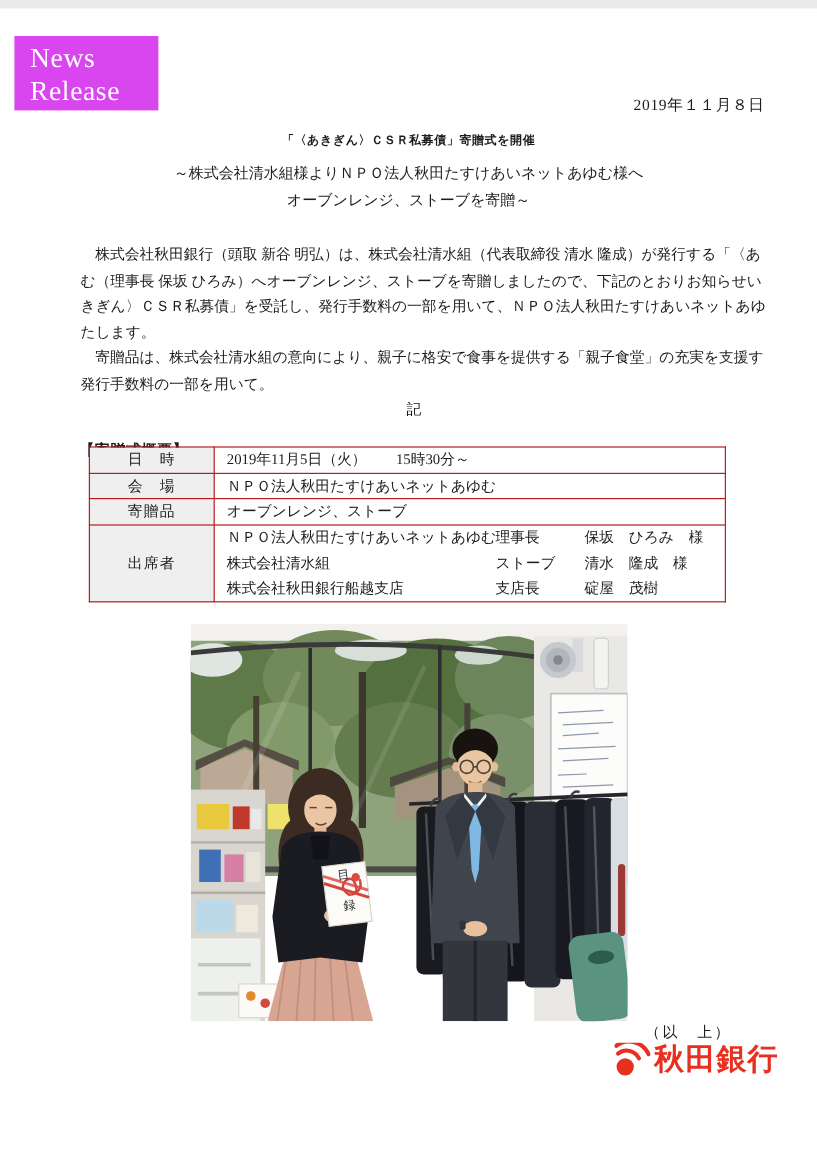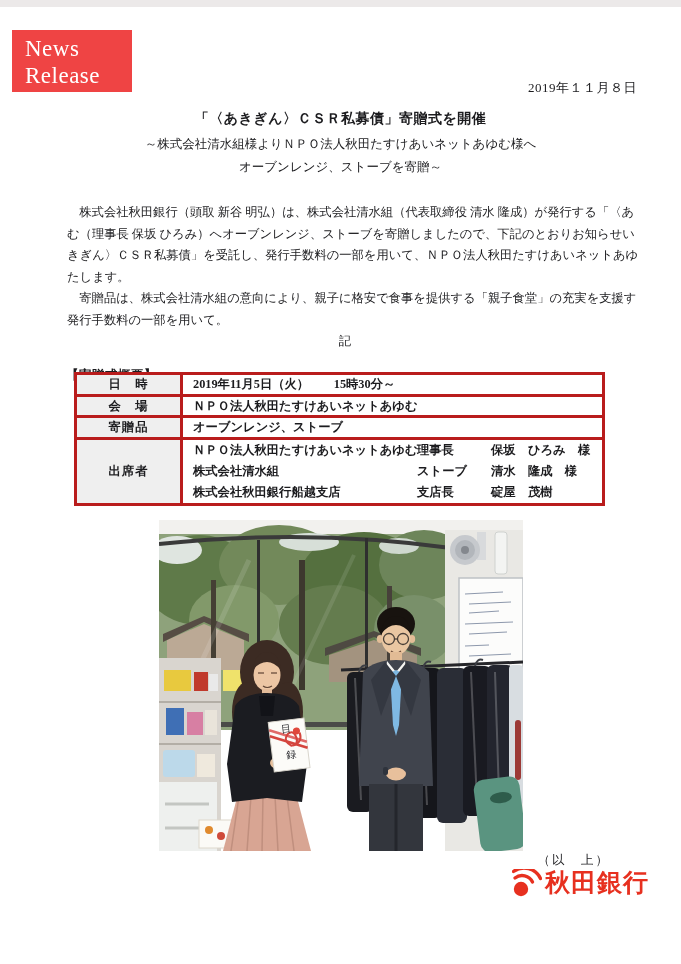--- a/index.html
+++ b/index.html
@@ -2,38 +2,38 @@
 <html><head>
 <meta charset="utf-8">
 <style>
   html,body{margin:0;padding:0;background:#ffffff;}
   .page{
     position:relative;width:681px;height:964px;background:#ffffff;overflow:hidden;
     font-family:"Liberation Serif","DejaVu Serif",serif;color:#1c1c1f;
   }
   .top-strip{position:absolute;left:0;top:0;width:681px;height:7px;background:#ece9e9;}
   .news-banner{
-    position:absolute;left:12px;top:30px;width:120px;height:62px;background:#ef4444;
+    position:absolute;left:12px;top:30px;width:120px;height:62px;background:#d946ef;
     color:#ffffff;font-family:"Liberation Serif","DejaVu Serif",serif;
     font-size:23px;line-height:27px;padding:5px 0 0 13px;box-sizing:border-box;letter-spacing:.5px;
   }
   .date{position:absolute;top:79px;right:44px;font-size:13px;letter-spacing:.5px;}
   .doc-title{position:absolute;left:0;top:110px;width:681px;text-align:center;
-    font-family:"Liberation Sans","DejaVu Sans",sans-serif;font-weight:bold;font-size:14px;letter-spacing:.5px;}
+    font-family:"Liberation Sans","DejaVu Sans",sans-serif;font-weight:bold;font-size:10px;letter-spacing:.5px;}
   .doc-sub1{position:absolute;left:0;top:136px;width:681px;text-align:center;font-size:12.5px;}
   .doc-sub2{position:absolute;left:0;top:159px;width:681px;text-align:center;font-size:12.5px;}
   .body-block{position:absolute;left:67px;top:202px;width:556px;font-size:12.3px;line-height:21.5px;}
   .body-line{white-space:nowrap;}
   .ki-line{text-align:center;}
   .overview-heading{position:absolute;left:66px;top:355px;font-size:12.5px;font-weight:bold;letter-spacing:.5px;margin-top:12px;}
   .overview-table{
     position:absolute;left:74px;top:372px;width:531px;border-collapse:collapse;table-layout:fixed;
     font-size:12.3px;
   }
-  .overview-table td{border:3px solid #b91c1c;padding:0;vertical-align:middle;font-weight:bold;}
+  .overview-table td{border:1px solid #b91c1c;padding:0;vertical-align:middle;}
   .overview-table td.hd{width:103px;background:#efefef;text-align:center;letter-spacing:1px;}
   .overview-table td.val{padding-left:10px;}
   .row-h1{height:22px;} .row-h2{height:21px;} .row-h3{height:22px;} .row-h4{height:63px;}
   .att-line{display:flex;line-height:21px;white-space:nowrap;}
   .att-org{width:224px;} .att-title{width:74px;}
   .photo{position:absolute;left:159px;top:520px;width:364px;height:331px;}
   .closing{position:absolute;top:852px;right:71px;font-size:12.5px;letter-spacing:2px;}
   .bank-logo{position:absolute;left:512px;top:866px;display:flex;align-items:center;gap:3px;}
   .bank-name{font-family:"Liberation Sans","DejaVu Sans",sans-serif;font-weight:bold;
     font-size:25px;color:#e7301f;letter-spacing:1px;}

